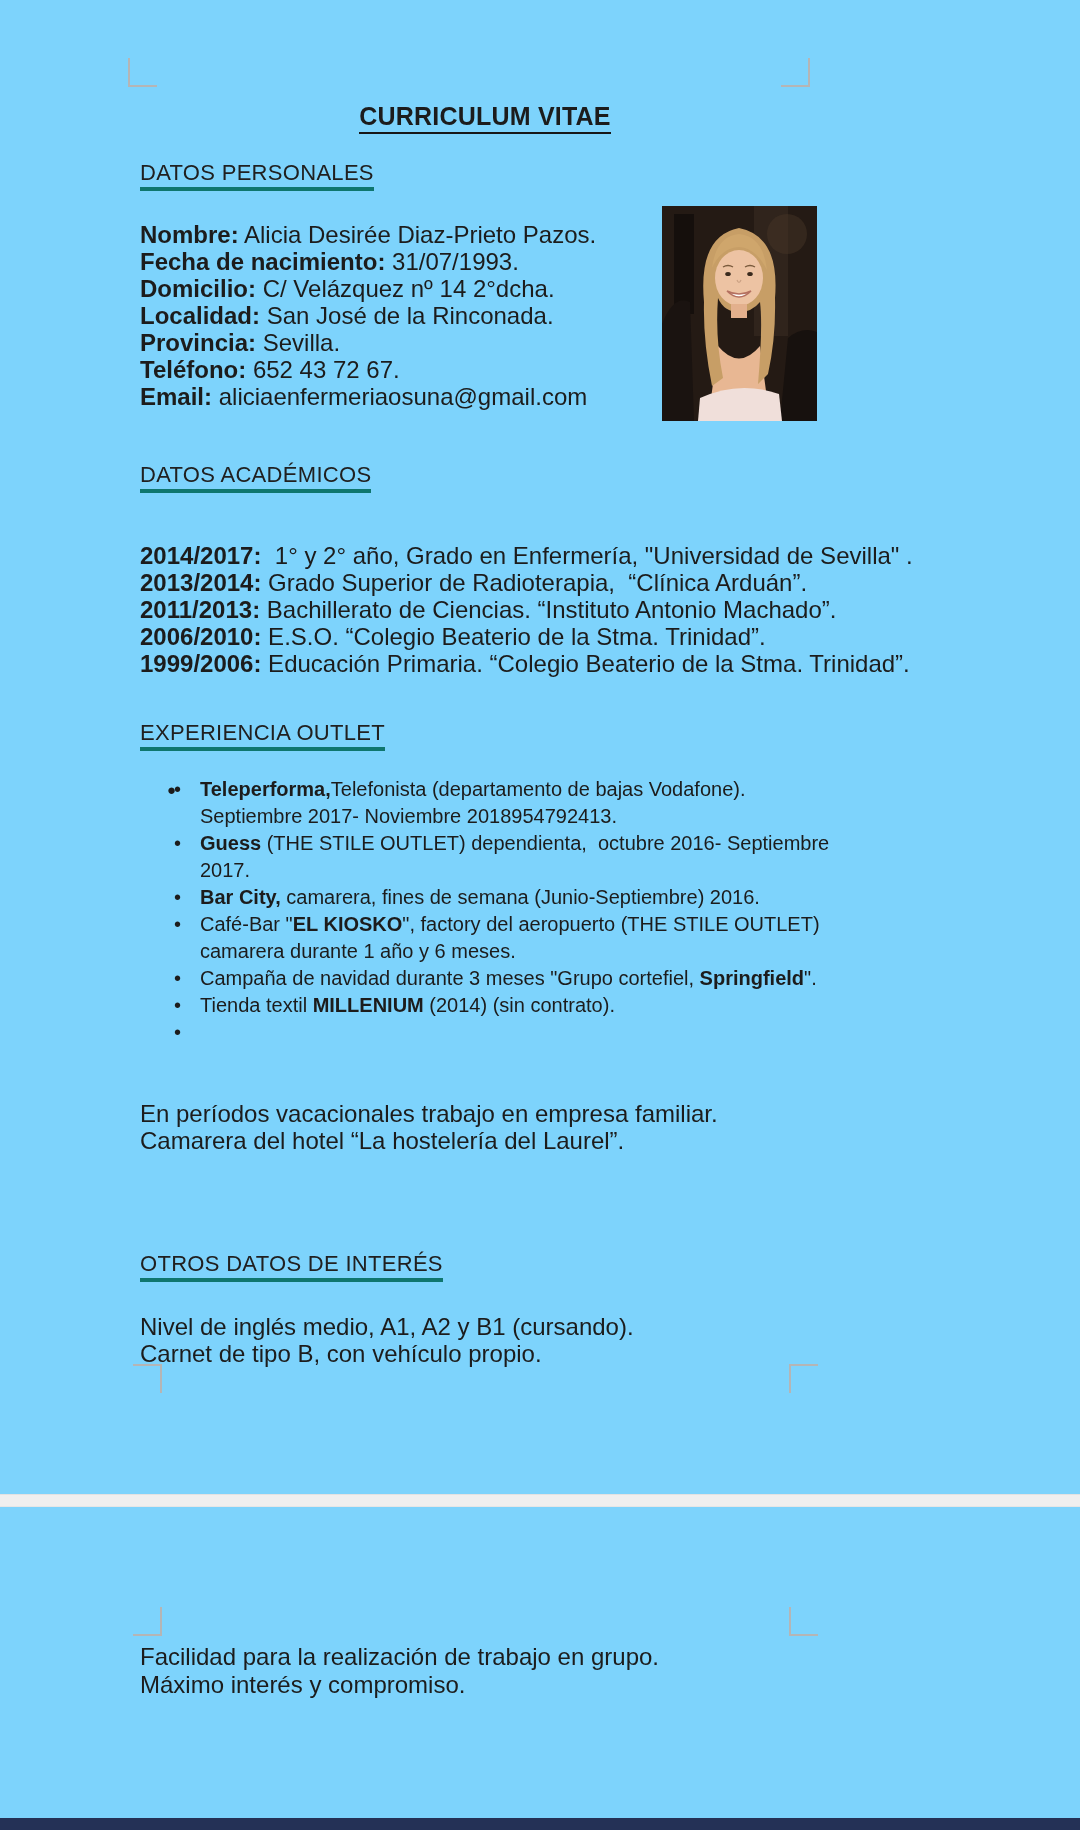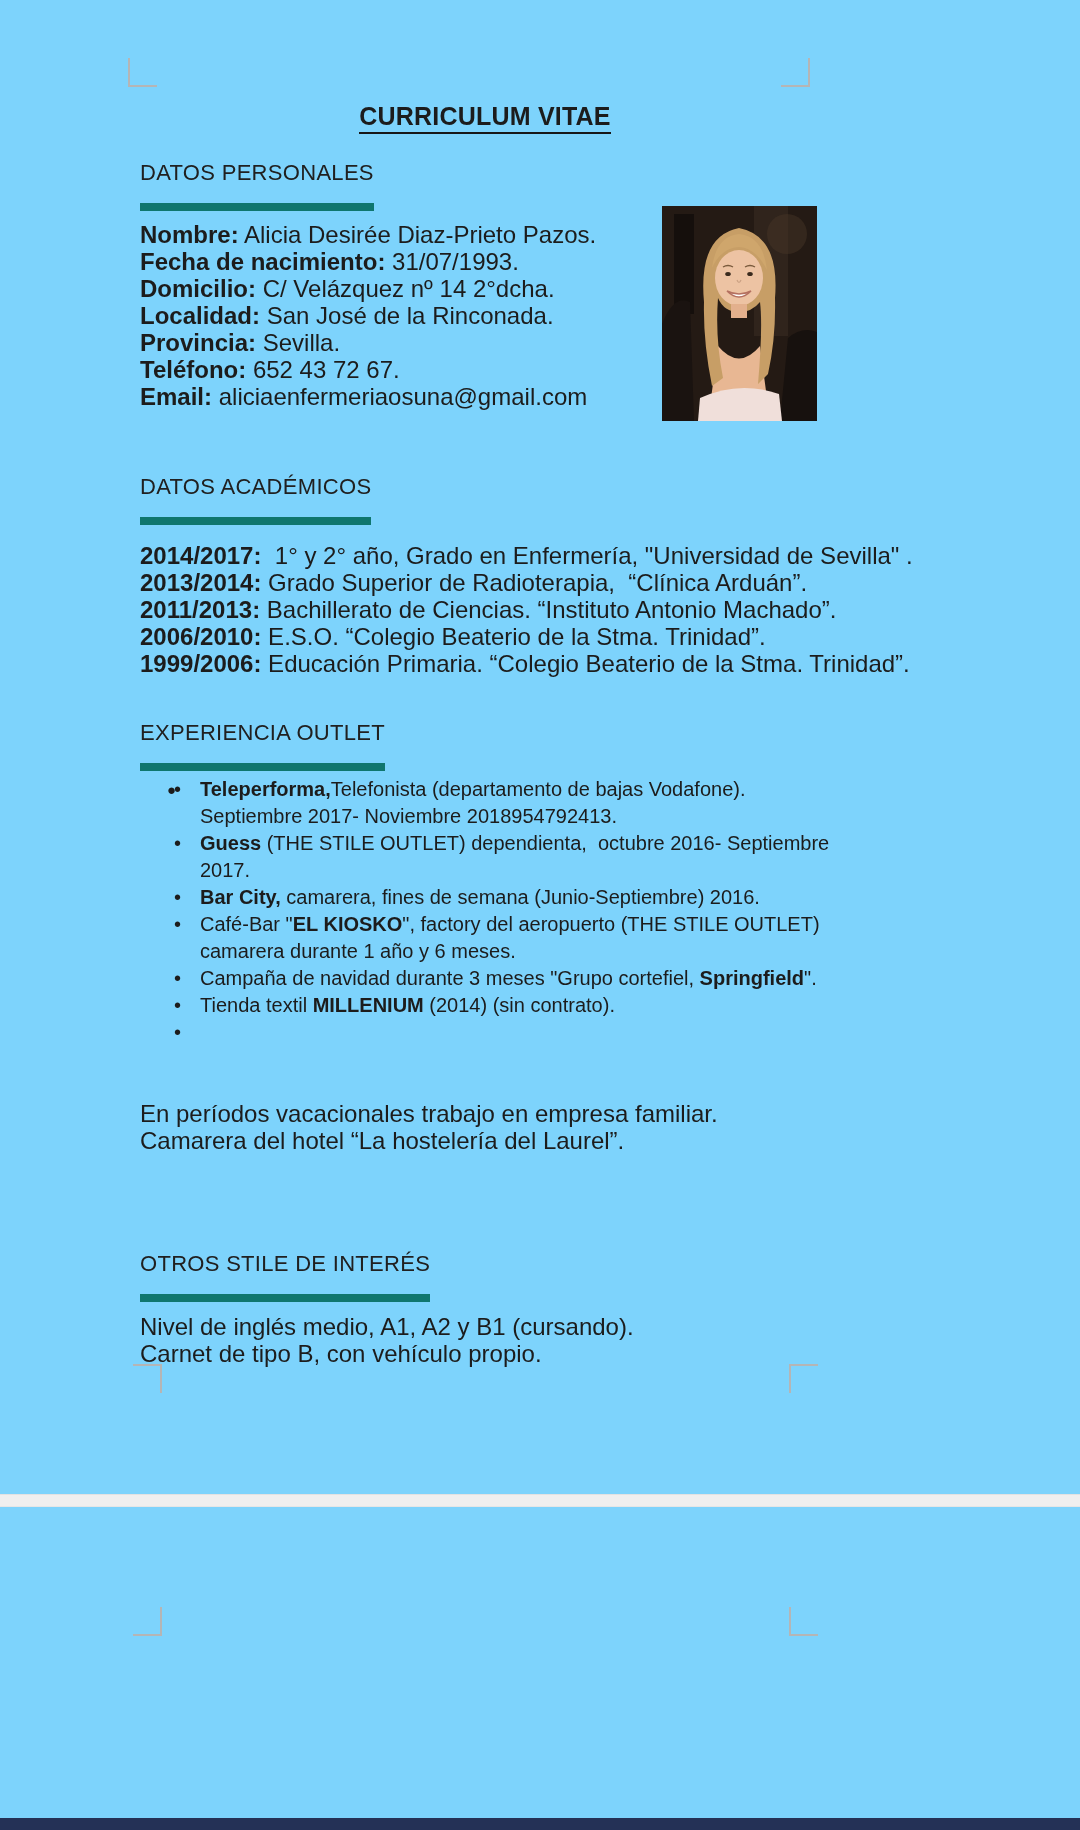--- a/index.html
+++ b/index.html
@@ -21,23 +21,23 @@
   .doc-title{
     position:absolute;top:102px;left:0;width:970px;
     text-align:center;font-size:25px;font-weight:700;letter-spacing:.2px;
   }
   .doc-title span{border-bottom:2px solid #171717;padding-bottom:2px;}
   
   .sec-heading{
     position:absolute;left:140px;
     font-size:22px;font-weight:400;letter-spacing:.3px;color:#202020;
   }
-  .sec-heading span{border-bottom:8px solid #0f766e;padding-bottom:18px;}
+  .sec-heading span{border-bottom:4px solid #0f766e;padding-bottom:2px;}
   #h-personal{top:160px;}
-  #h-academic{top:474px;text-align:right;}
+  #h-academic{top:462px;text-align:right;}
   #h-experience{top:720px;}
   #h-otros{top:1251px;}
   
   .body-block{
     position:absolute;left:140px;
     font-size:24px;line-height:27px;white-space:pre-wrap;
   }
   #personal-fields{top:221px;width:520px;}
   #academic-entries{top:542px;width:810px;}
   #experience-extra{top:1100px;width:810px;}
@@ -140,24 +140,25 @@
       <div class="bullet-item"><span class="bullet-marker small">•</span><span><span class="b">Bar City,</span><span> camarera, fines de semana (Junio-Septiembre) 2016.</span></span></div>
       <div class="bullet-item"><span class="bullet-marker small">•</span><span><span>Café-Bar "</span><span class="b">EL KIOSKO</span><span>", factory del aeropuerto (THE STILE OUTLET)
 camarera durante 1 año y 6 meses.</span></span></div>
       <div class="bullet-item"><span class="bullet-marker small">•</span><span><span>Campaña de navidad durante 3 meses "Grupo cortefiel, </span><span class="b">Springfield</span><span>".</span></span></div>
       <div class="bullet-item"><span class="bullet-marker small">•</span><span><span>Tienda textil </span><span class="b">MILLENIUM</span><span> (2014) (sin contrato).</span></span></div>
       <div class="bullet-item"><span class="bullet-marker small">•</span></div>
     </div>
   <div class="body-block" id="experience-extra"><div>En períodos vacacionales trabajo en empresa familiar.</div><div>Camarera del hotel “La hostelería del Laurel”.</div></div>
 
   <div class="sec-heading" id="h-otros">
-    <span>OTROS STILE DE INTERÉS</span>
+    <span>OTROS DATOS DE INTERÉS</span>
   </div>
   <div class="body-block" id="otros-lines"><div>Nivel de inglés medio, A1, A2 y B1 (cursando).</div><div>Carnet de tipo B, con vehículo propio.</div></div>
 
   <div class="separator-band"></div>
 
   <div class="crop br" id="crop-p2-top-left"></div>
   <div class="crop bl" id="crop-p2-top-right"></div>
 
+  <div class="body-block" id="page2-lines"><div>Facilidad para la realización de trabajo en grupo.</div><div>Máximo interés y compromiso.</div></div>
 
   <div class="footer-bar"></div>
 </div>
 
 </body></html>

